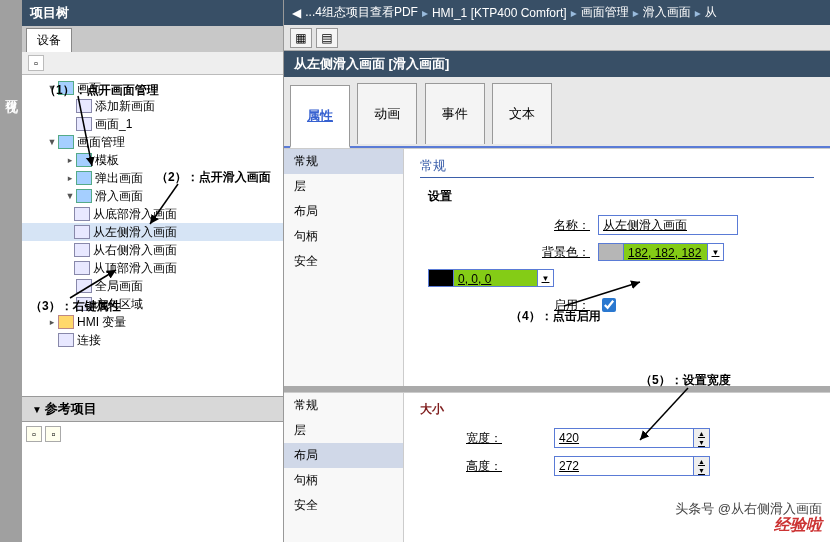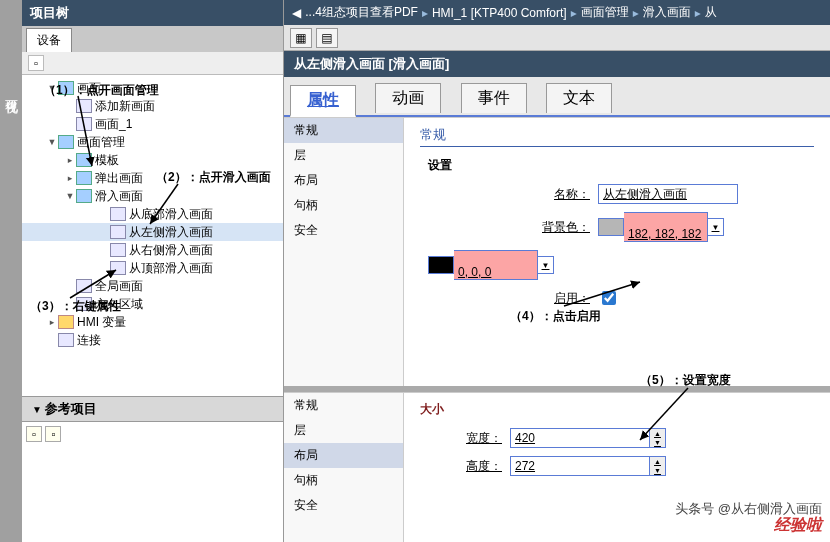--- a/index.html
+++ b/index.html
@@ -14,51 +14,51 @@
   .toolbar { background: #eee; border-bottom: 1px solid #bbb; padding: 3px 6px; display: flex; align-items: center; gap: 4px; }
   .ico { width: 16px; height: 16px; display: inline-flex; align-items: center; justify-content: center; font-size: 11px; }
   .tree { flex: 1; background: #fff; overflow: auto; padding: 4px 0 4px 0; position: relative; }
   .tree .row { display: flex; align-items: center; height: 18px; padding-right: 4px; white-space: nowrap; }
   .tree .exp { width: 12px; text-align: center; color: #555; font-size: 9px; }
   .tree .ficon { width: 16px; height: 14px; margin-right: 3px; display:inline-block; background:#ffd86b; border:1px solid #b88; }
   .tree .ficon.blue { background: #a5cfff; border-color:#5a8; }
   .tree .ficon.page { background: #e8e8ff; border-color:#88a; }
   .tree .lbl { font-size: 12px; }
   .tree .sel { background: #d6e4f5; } .pad1 { padding-left: 24px; } .pad2 { padding-left: 42px; }
-  .pad3 { padding-left: 76px; }
+  .pad3 { padding-left: 40px; }
   .refhead { background: #d8d8d8; border-top: 1px solid #999; border-bottom: 1px solid #999; padding: 3px 10px; font-weight: bold; font-size: 13px; }
   .refbody { flex: 0 0 120px; background: #fff; padding: 4px; }
   .refbody .ico { border:1px solid #aaa; background:#ffe; }
   .rightcol { flex: 1; display: flex; flex-direction: column; background:#fff; }
   .bcrow { background: #384f66; color: #fff; padding: 4px 8px; font-size: 12px; display:flex; align-items:center; gap:4px; }
   .bcrow .sep { color:#9bd; }
   .btoolbar { background:#e4e4e4; border-bottom:1px solid #aaa; height:26px; display:flex; align-items:center; padding:0 6px; gap:4px; }
   .btoolbar .btn { width:22px; height:20px; border:1px solid #999; background:#f5f5f5; display:inline-flex; align-items:center; justify-content:center; }
   .titlebar { background: #384f66; color:#fff; padding:4px 10px; font-size:13px; font-weight:bold; }
   .proptabs { background:#e8e8e8; border-bottom:2px solid #5a7bd6; padding:6px 6px 0 6px; }
-  .proptabs .ptab { display:inline-block; padding:4px 16px; border:1px solid #999; border-bottom:none; background:#f4f4f4; margin-right:16px; font-size:16px; }
+  .proptabs .ptab { display:inline-block; padding:21px 16px; border:1px solid #999; border-bottom:none; background:#f4f4f4; margin-right:4px; font-size:13px; }
   .proptabs .ptab.active { background:#fff; color:#3761d0; border-bottom:2px solid #fff; position:relative; top:2px; font-weight:bold; text-decoration:underline; }
   .propbody { flex:1; display:flex; background:#f4f4f4; border-top:1px solid #ccc; }
   .catlist { width:120px; border-right:1px solid #ccc; background:#f8f8f8; }
   .catlist .cat { padding:4px 10px; font-size:12px; }
   .catlist .cat.sel { background:#d0d8e8; }
   .form { flex:1; padding:8px 16px; background:#fff; overflow:auto; }
   .sectionlbl { color:#3b5faa; font-size:13px; border-bottom:1px solid #3b5faa; padding-bottom:2px; margin-bottom:10px; }
   .grp { margin-left:8px; }
   .grptitle { font-weight:bold; font-size:12px; margin-bottom:10px; }
   .frow { display:flex; align-items:center; margin-bottom:8px;text-decoration:underline; }
   .frow .flabel { width:170px; text-align:right; padding-right:8px; font-size:12px; }
   .frow input[type=text] { width:140px; border:1px solid #5a7bd6; padding:2px 4px; font-size:12px; background:#fff; }
   .colorbox { width:26px; height:18px; border:1px solid #5a7bd6; display:inline-block; }
-  .colortxt { width:84px; border:1px solid #5a7bd6; border-left:none; padding:14px 4px; font-size:12px; background:#fca5a5; display:inline-block; height:18px; line-height:14px; }
+  .colortxt { width:84px; border:1px solid #5a7bd6; border-left:none; padding:2px 4px; font-size:12px; background:#84cc16; display:inline-block; height:18px; line-height:14px; }
   .dd { width:16px; height:18px; border:1px solid #5a7bd6; border-left:none; display:inline-flex; align-items:center; justify-content:center; font-size:8px; }
   .chk { width:14px; height:14px; accent-color:#2a78d0; }
   .splitter { height:6px; background:#aaa; }
   .spin { display:inline-flex; }
-  .spin input { width:90px; border:1px solid #5a7bd6; padding:2px 4px; font-size:12px; }
+  .spin input { width:90px; border:1px solid #5a7bd6; padding:2px 4px; font-size:12px;margin-left:44px; }
   .spin .sbtn { width:16px; border:1px solid #5a7bd6; border-left:none; display:flex; flex-direction:column; }
   .spin .sbtn div { flex:1; display:flex; align-items:center; justify-content:center; font-size:7px; background:#eee; }
   .annot { position:absolute; font-size:12px; font-weight:bold; color:#000; z-index:50; pointer-events:none; }
   .arrow { position:absolute; z-index:49; pointer-events:none; }
   .watermark { position:absolute; right:8px; bottom:6px; font-size:16px; color:#c33; font-weight:bold; font-style:italic; }
   .credit { position:absolute; right:8px; bottom:24px; font-size:13px; color:#444; }
 </style>
 </head>
 <body>
 

